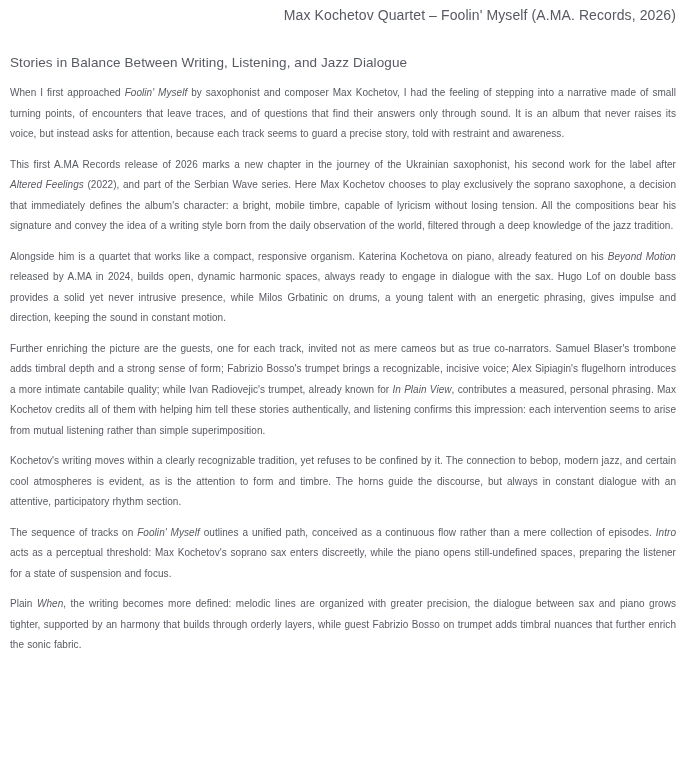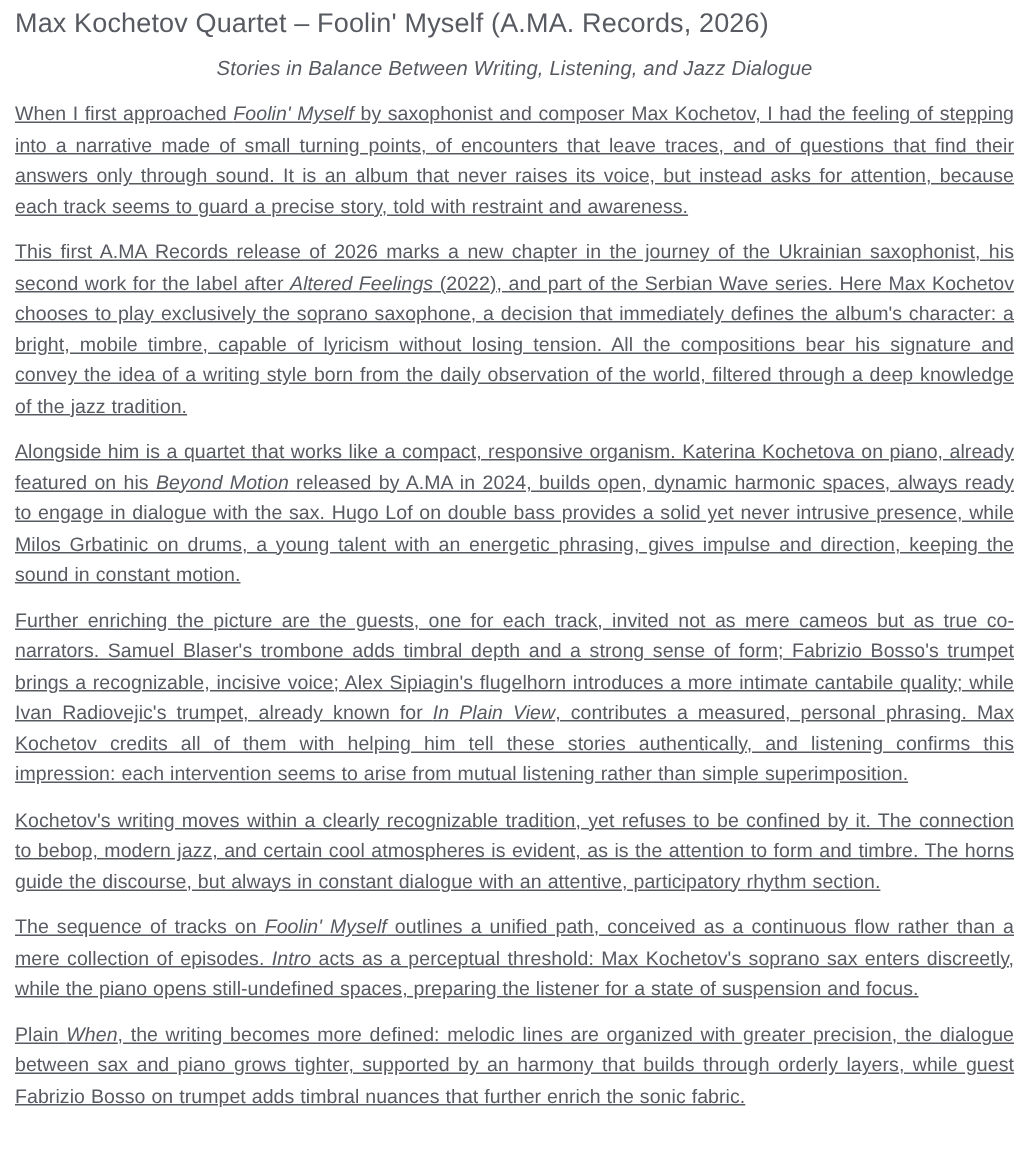--- a/index.html
+++ b/index.html
@@ -17,45 +17,43 @@
 
   .page {
     width: 686px;
     min-height: 780px;
     padding: 5px 10px 8px 10px;
     overflow: hidden;
     background: #ffffff;
   }
 
   .title {
-    text-align: left;
-    font-size: 18px;
+    text-align: right;
+    font-size: 14px;
     line-height: 20.5px;
     font-weight: normal;
     letter-spacing: 0.1px;
   }
 
   .subtitle {
-    text-align: center;
+    text-align: left;
     font-size: 13.5px;
     line-height: 20.5px;
     font-weight: normal;
-    font-style: italic;
-    margin-top: 10px;
+    margin-top: 27px;
     letter-spacing: 0.1px;
   }
 
   .article-body .para {
     margin-top: 10px;
-    font-size: 13px;
+    font-size: 10px;
     line-height: 20.5px;
     text-align: justify;
     letter-spacing: 0.05px;
     word-spacing: 0.3px;
-    text-decoration: underline;
   }
 
   .article-body .para em {
     font-style: italic;
   }
 </style>
 </head>
 <body style="background: rgb(255, 255, 255); color: rgb(87, 90, 97);">
 
 <div class="page">

